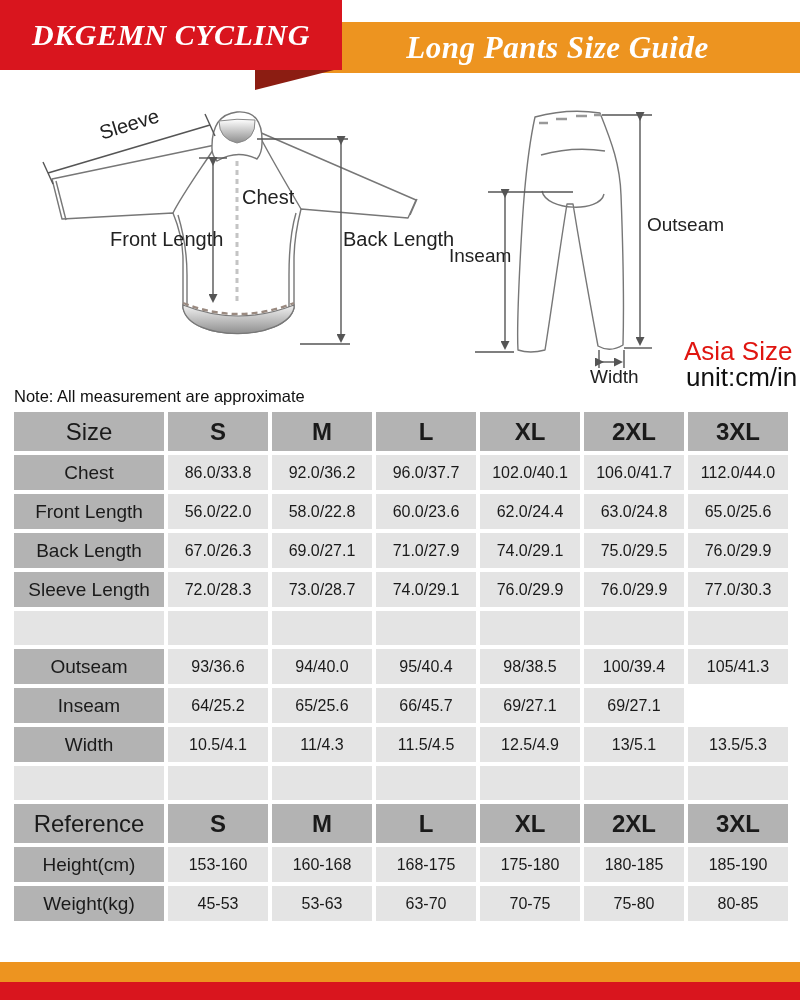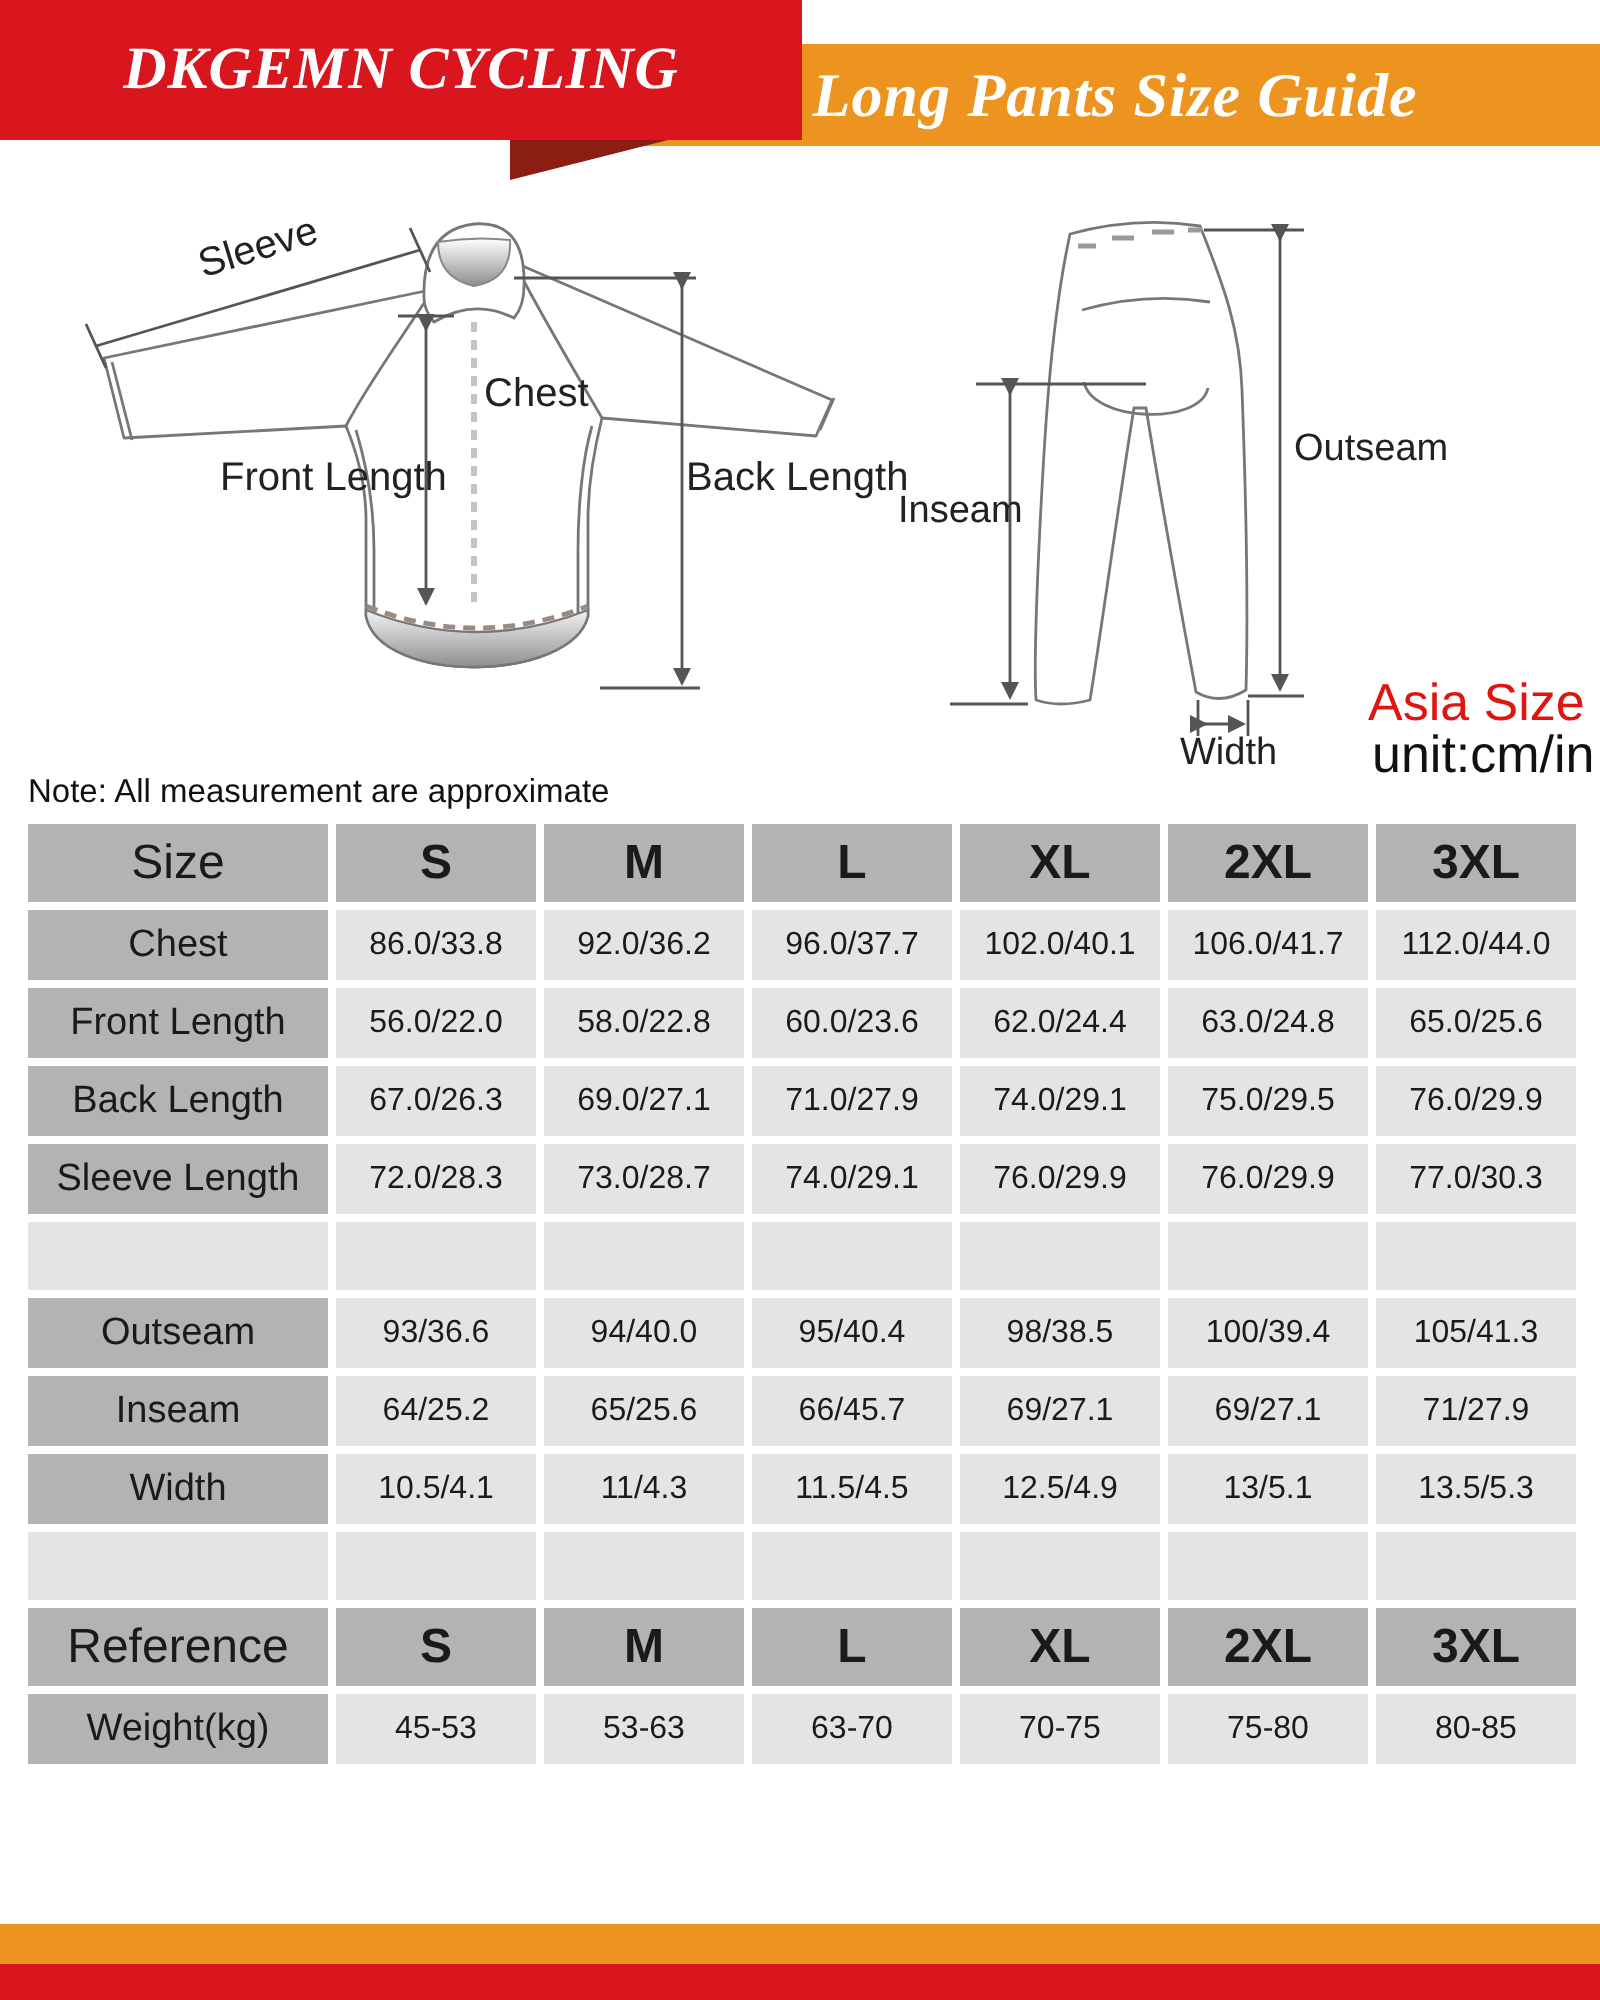--- a/index.html
+++ b/index.html
@@ -17,21 +17,21 @@
   .ribbon-orange .txt{
     font-family:"Liberation Serif",serif;font-style:italic;font-weight:bold;
     font-size:31px;color:#fff;letter-spacing:0.5px;
   }
   .ribbon-fold{
     position:absolute;left:255px;top:70px;width:79px;height:20px;
     background:var(--fold_maroon,#8c1d12);
     clip-path:polygon(0 0,100% 0,0 100%);
   }
   .ribbon-red{
-    position:absolute;left:0;top:0;width:401px;height:70px;
+    position:absolute;left:0;top:0;width:342px;height:70px;
     background:var(--brand_red,#d9151e);
     display:flex;align-items:center;justify-content:center;
   }
   .ribbon-red .txt{
     font-family:"Liberation Serif",serif;font-style:italic;font-weight:bold;
     font-size:30px;color:#fff;letter-spacing:0.5px;white-space:nowrap;
   }
   
   svg{position:absolute;}
   #jersey-svg{left:10px;top:105px;}
@@ -226,21 +226,20 @@
       <div class="cell value">100/39.4</div>
       <div class="cell value">105/41.3</div>
     </div>
     <div class="trow data">
       <div class="cell label">Inseam</div>
       <div class="cell value">64/25.2</div>
       <div class="cell value">65/25.6</div>
       <div class="cell value">66/45.7</div>
       <div class="cell value">69/27.1</div>
       <div class="cell value">69/27.1</div>
-      <div class="cell value">71/27.9</div>
     </div>
     <div class="trow data">
       <div class="cell label">Width</div>
       <div class="cell value">10.5/4.1</div>
       <div class="cell value">11/4.3</div>
       <div class="cell value">11.5/4.5</div>
       <div class="cell value">12.5/4.9</div>
       <div class="cell value">13/5.1</div>
       <div class="cell value">13.5/5.3</div>
     </div>
@@ -256,20 +255,29 @@
     <div class="trow header">
       <div class="cell label">Reference</div>
       <div class="cell value">S</div>
       <div class="cell value">M</div>
       <div class="cell value">L</div>
       <div class="cell value">XL</div>
       <div class="cell value">2XL</div>
       <div class="cell value">3XL</div>
     </div>
     <div class="trow data">
+      <div class="cell label">Height(cm)</div>
+      <div class="cell value">153-160</div>
+      <div class="cell value">160-168</div>
+      <div class="cell value">168-175</div>
+      <div class="cell value">175-180</div>
+      <div class="cell value">180-185</div>
+      <div class="cell value">185-190</div>
+    </div>
+    <div class="trow data">
       <div class="cell label">Weight(kg)</div>
       <div class="cell value">45-53</div>
       <div class="cell value">53-63</div>
       <div class="cell value">63-70</div>
       <div class="cell value">70-75</div>
       <div class="cell value">75-80</div>
       <div class="cell value">80-85</div>
     </div>
   </div>
 

